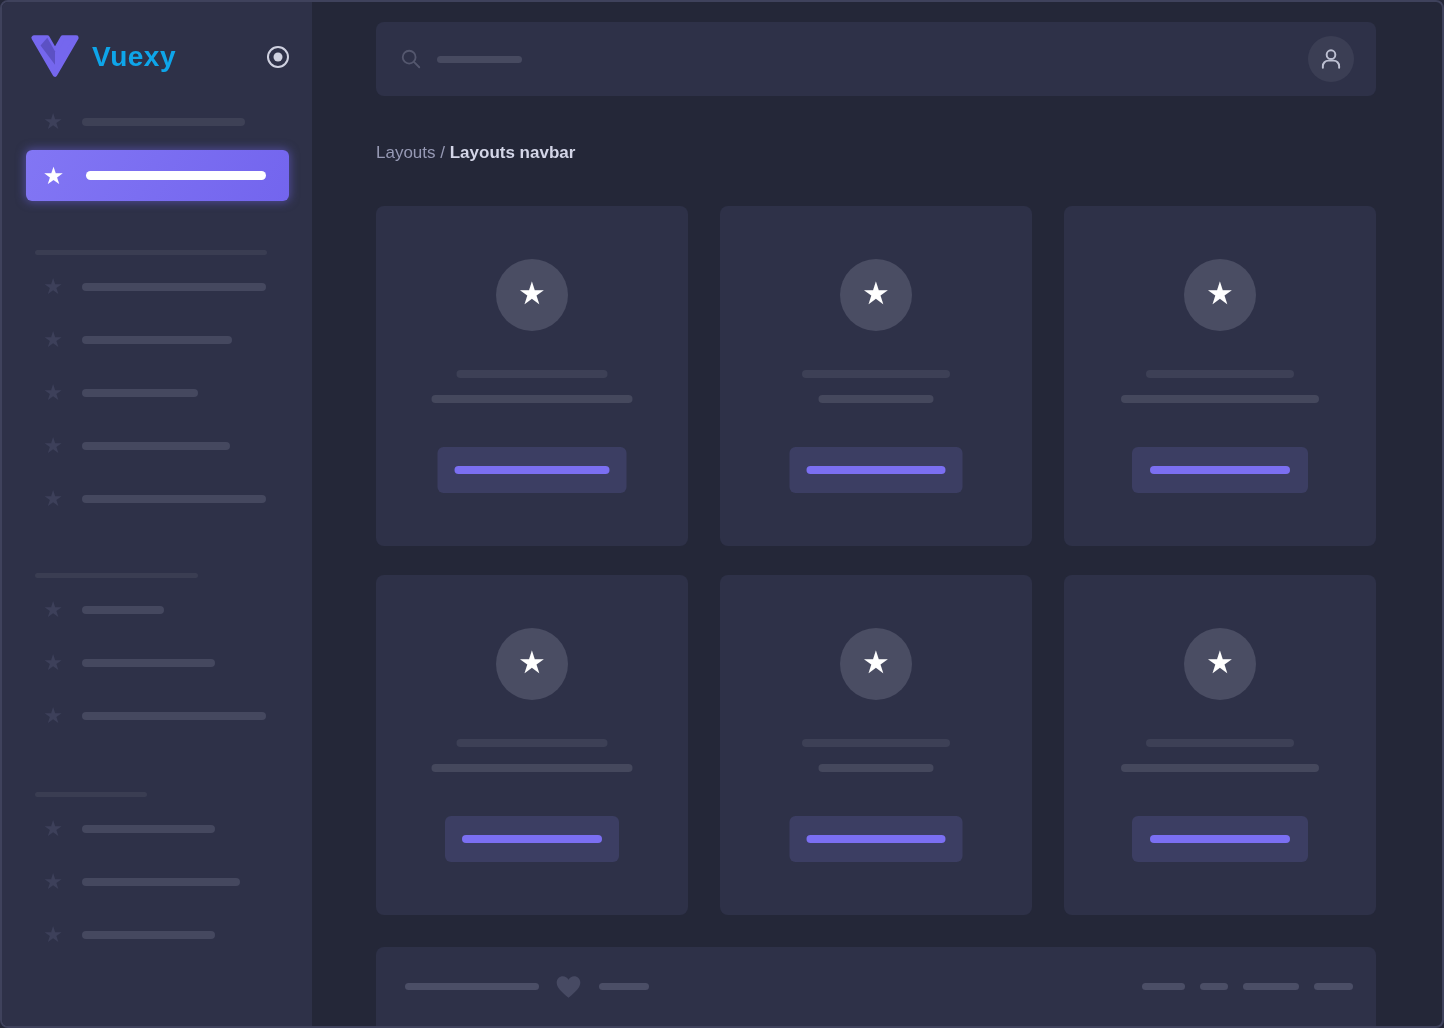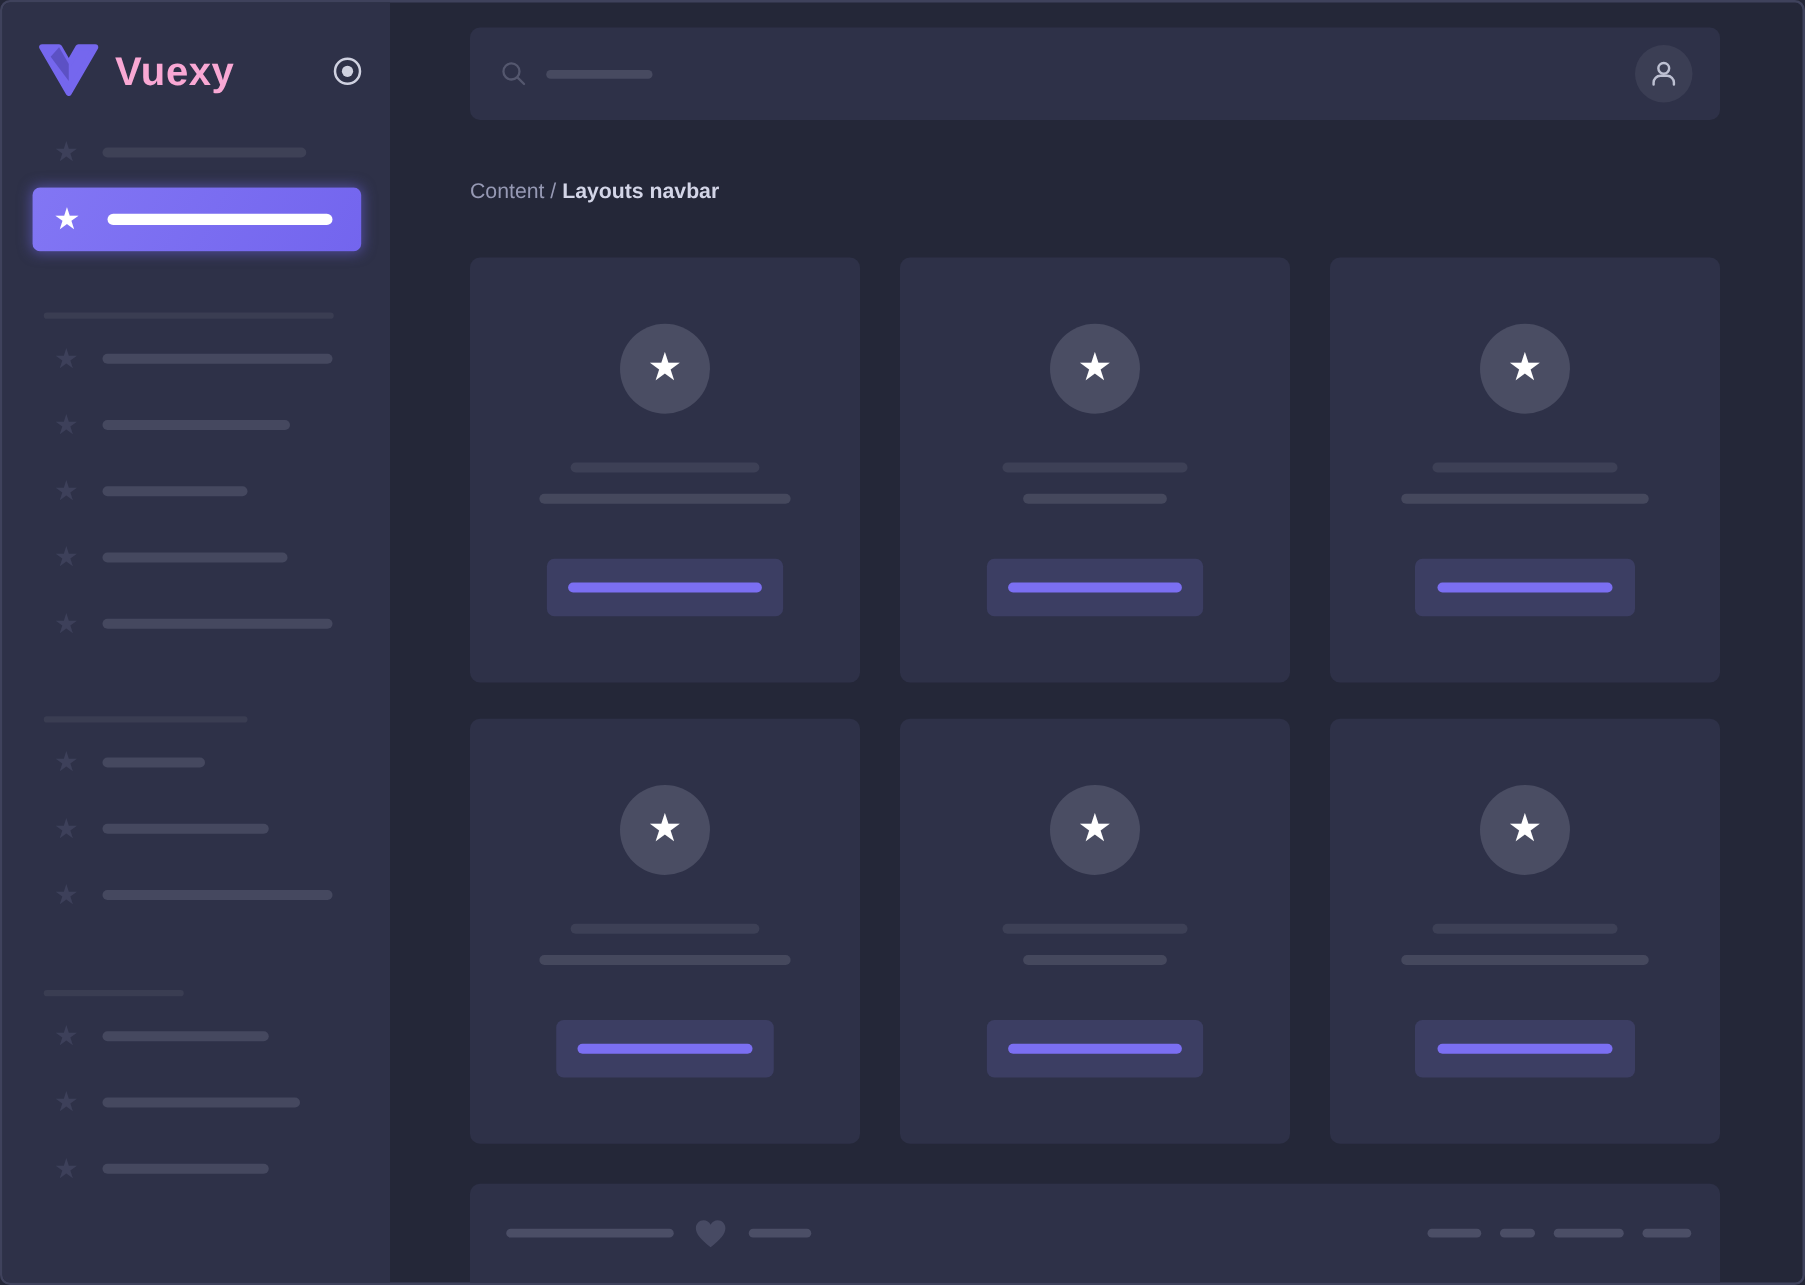--- a/index.html
+++ b/index.html
@@ -32,24 +32,24 @@
   }
   .brand-row {
     display: flex;
     align-items: center;
     height: 50px;
     margin: 30px 22px 0 26px;
   }
   .brand-logo { width: 54px; height: 46px; flex: 0 0 auto; }
   .brand-title {
     margin-left: 10px;
-    font-size: 32px;
+    font-size: 28px;
     font-weight: bold;
     letter-spacing: 0.5px;
-    color: #f9a8d4;
+    color: #0ea5e9;
   }
   .brand-toggle { margin-left: auto; width: 24px; height: 24px; cursor: pointer; }
 
   .nav-item {
     display: flex;
     align-items: center;
     height: 24px;
     margin-left: 39px;
     cursor: pointer;
   }
@@ -343,21 +343,21 @@
       </div>
       <div class="avatar">
         <svg width="26" height="26" viewBox="0 0 24 24">
           <circle cx="12" cy="8" r="4" fill="none" stroke="#bdc0d2" stroke-width="1.8"></circle>
           <path d="M4.5 20 v-1.5 a5 5 0 0 1 5-5 h5 a5 5 0 0 1 5 5 V20" fill="none" stroke="#bdc0d2" stroke-width="1.8" stroke-linecap="round"></path>
         </svg>
       </div>
     </div>
 
     <div class="breadcrumb">
-      <span class="crumb-link">Content</span><span> / </span><span class="crumb-current">Layouts navbar</span>
+      <span class="crumb-link">Layouts</span><span> / </span><span class="crumb-current">Layouts navbar</span>
     </div>
 
     <div class="grid" id="card-grid">
   <div class="card">
     <div class="card-avatar">
       <span class="star">★</span>
     </div>
     <div class="card-line card-line1" style="width: 151px;"></div>
     <div class="card-line card-line2" style="width: 201px;"></div>
     <div class="card-btn" style="width: 189px;">

